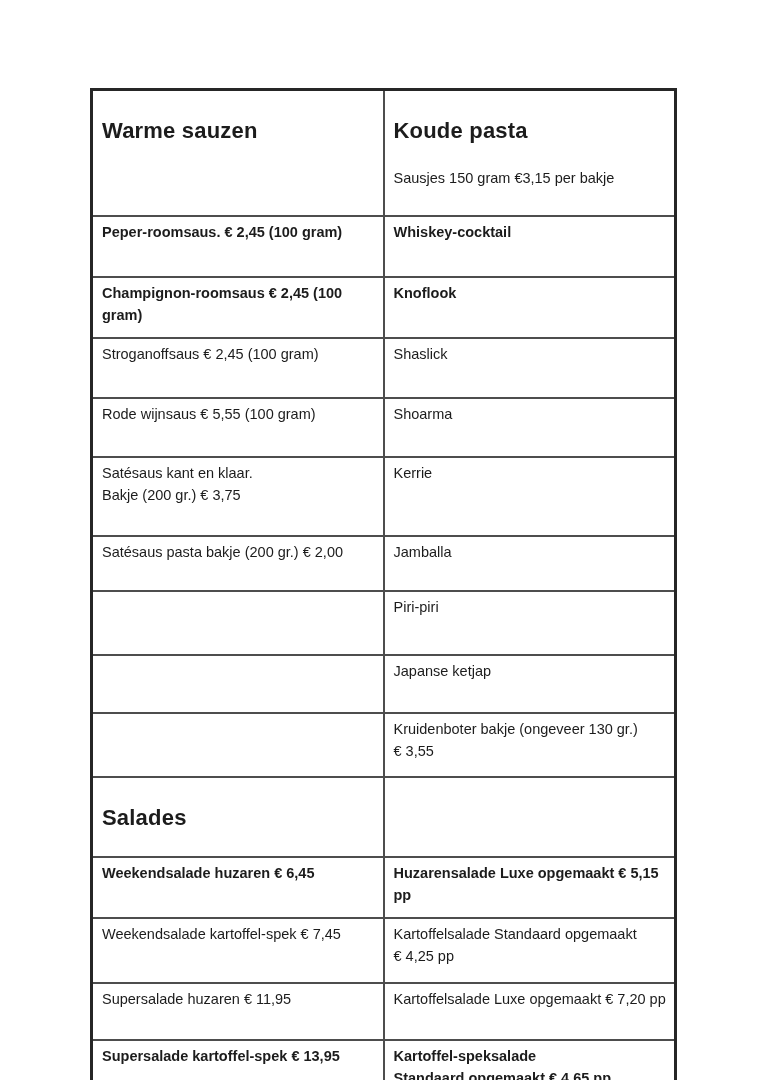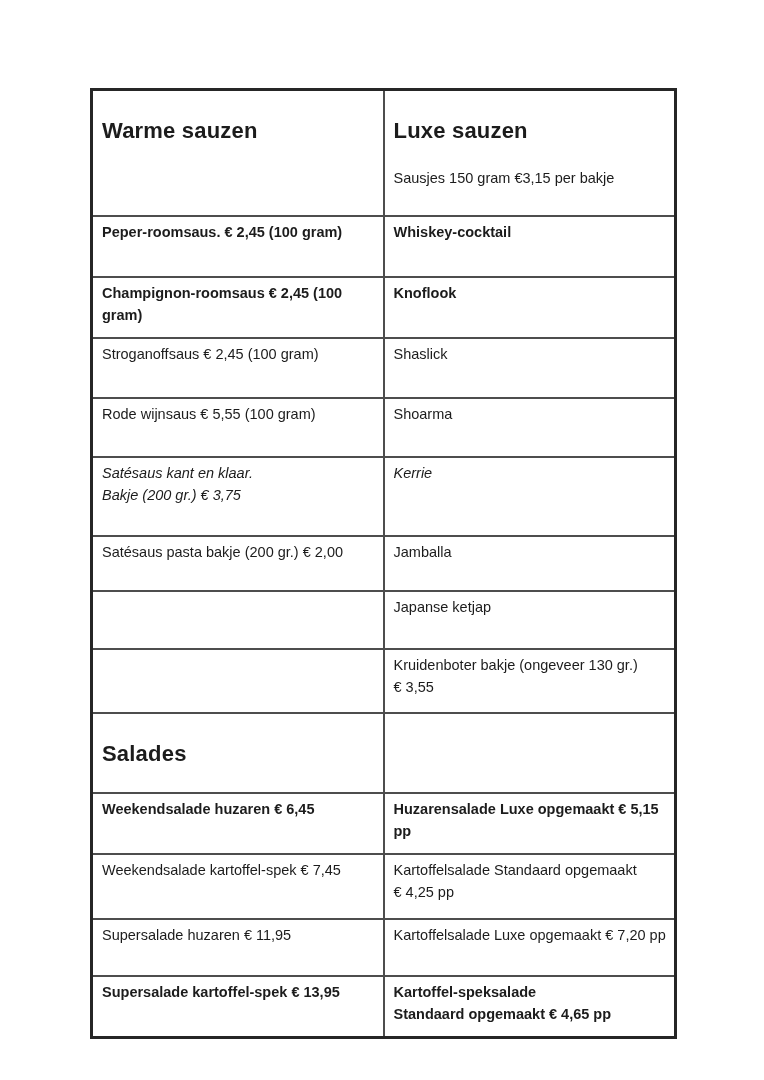--- a/index.html
+++ b/index.html
@@ -50,21 +50,21 @@
     font-size: 14.5px;
     font-weight: normal;
     margin-top: 3px;
     white-space: normal;
   }
   
   .rh-header  td { height: 59px; }
   .rh-50      td { height: 50px; font-weight: bold; }
   .rh-49      td { height: 49px; }
   .rh-48      td { height: 48px; }
-  .rh-68      td { height: 68px; font-style: italic; }
+  .rh-68      td { height: 68px; }
   .rh-44      td { height: 44px; }
   .rh-53      td { height: 53px; }
   .rh-47      td { height: 47px; }
   .rh-salades td { height: 38px; }
   .rh-54      td { height: 54px; margin-top: 20px; }
   .rh-46      td { height: 46px; }
 </style>
 </head>
 <body>
 
@@ -74,21 +74,21 @@
         <col class="c1">
         <col class="c2">
       </colgroup>
 
     <tbody>
         <tr class="rh-header">
       <td>
         <div class="section-title">Warme sauzen</div>
       </td>
       <td>
-        <div class="section-title">Luxe sauzen</div>
+        <div class="section-title">Koude pasta</div>
         <div class="sub-title">Sausjes 150 gram €3,15 per bakje</div>
       </td>
     </tr>
 
     <tr class="rh-50">
       <td>Peper-roomsaus. € 2,45 (100 gram)</td>
       <td>Whiskey-cocktail</td>
     </tr>
     <tr class="rh-50">
       <td>Champignon-roomsaus € 2,45 (100 gram)</td>
@@ -103,20 +103,24 @@
       <td>Shoarma</td>
     </tr>
     <tr class="rh-68">
       <td>Satésaus kant en klaar.
 Bakje (200 gr.) € 3,75</td>
       <td>Kerrie</td>
     </tr>
     <tr class="rh-44">
       <td>Satésaus pasta bakje (200 gr.) € 2,00</td>
       <td>Jamballa</td>
+    </tr>
+    <tr class="rh-53">
+      <td></td>
+      <td>Piri-piri</td>
     </tr>
     <tr class="rh-47">
       <td></td>
       <td>Japanse ketjap</td>
     </tr>
     <tr class="rh-53">
       <td></td>
       <td>Kruidenboter bakje (ongeveer 130 gr.)
 € 3,55</td>
     </tr>

